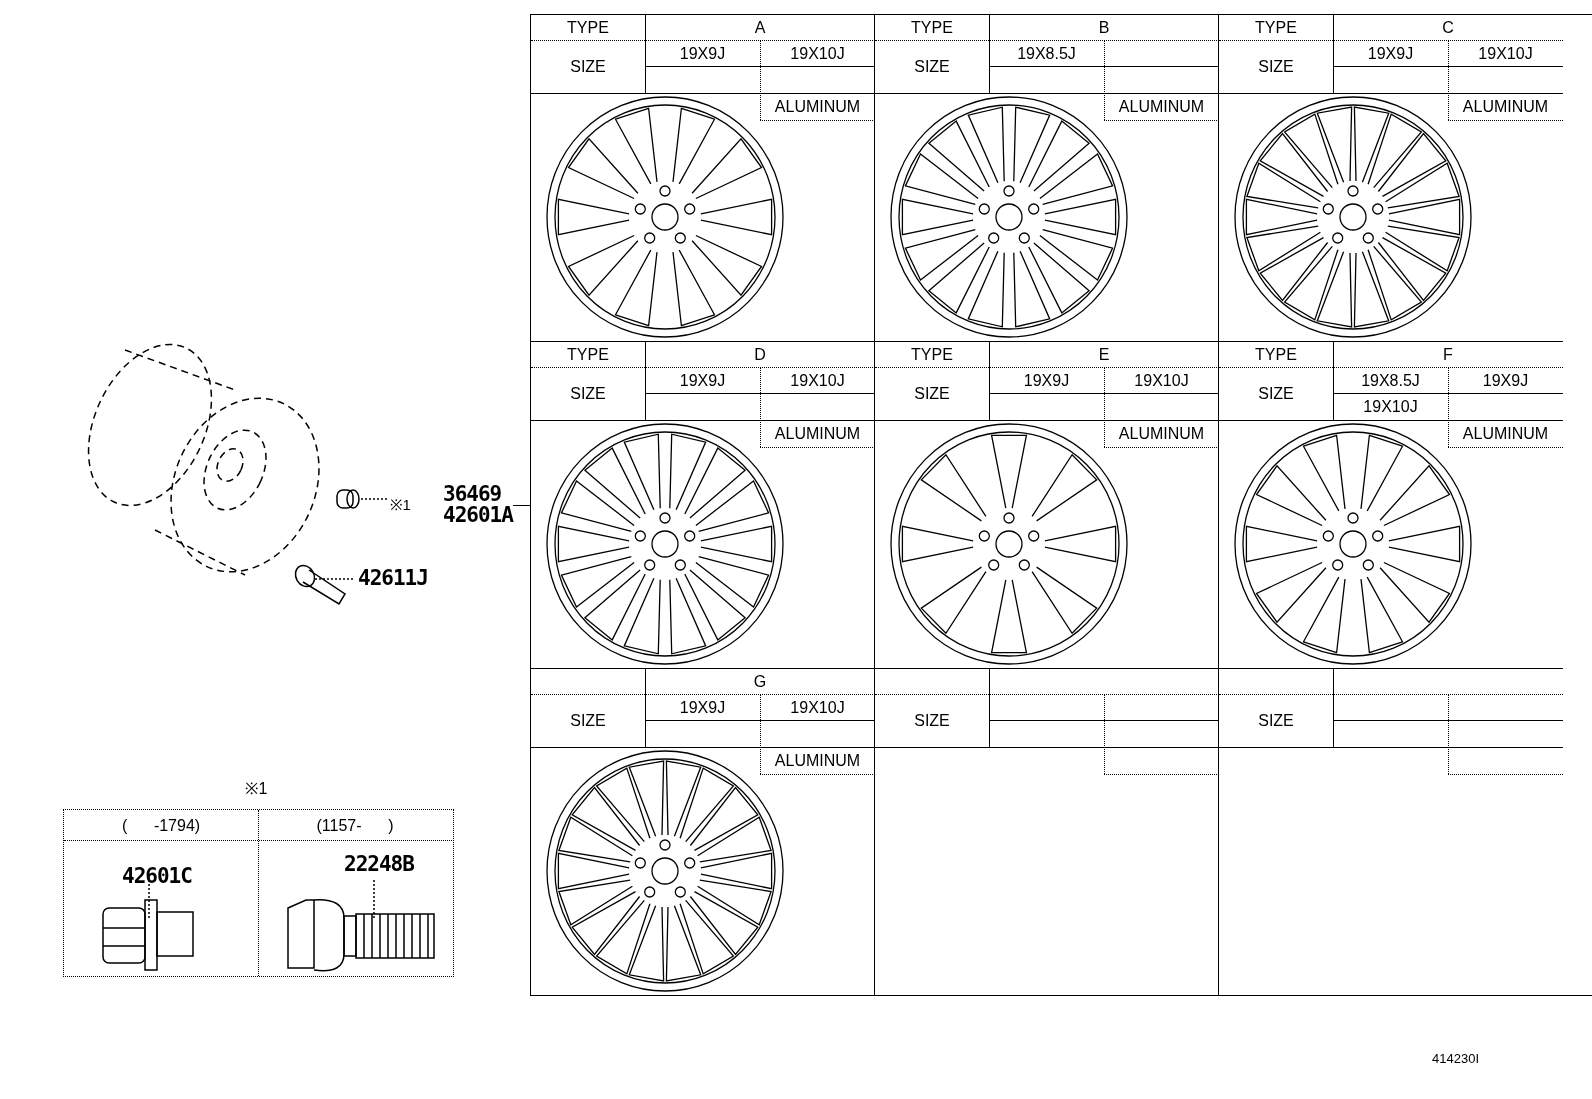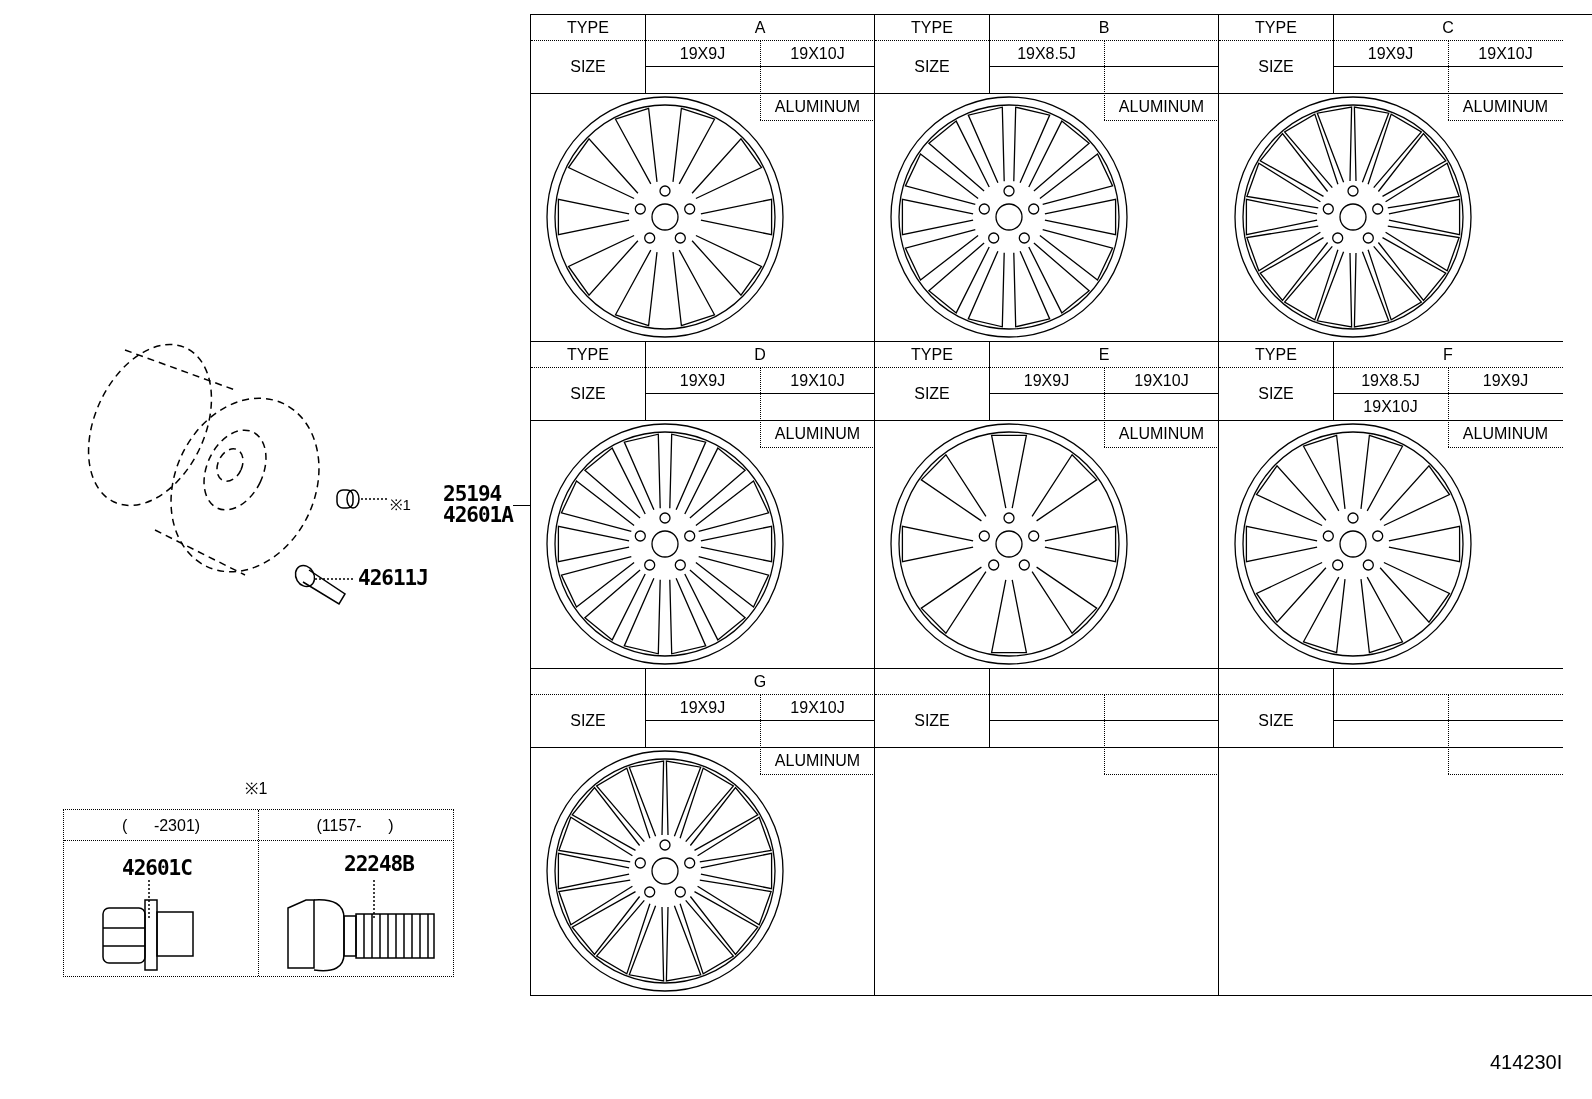--- a/index.html
+++ b/index.html
@@ -40,31 +40,31 @@
 
 <svg style="left:293px;top:562px" width="70" height="45" viewBox="0 0 70 45">
   <g fill="none" stroke="#000" stroke-width="1.5">
     <ellipse cx="12" cy="14" rx="9" ry="11" transform="rotate(-30 12 14)"></ellipse>
     <path d="M16 8 L52 32 L46 42 L10 20"></path>
     <path d="M22 17 L62 17" stroke-dasharray="2,2"></path>
   </g>
 </svg>
 <div class="pn" style="left:358px;top:568px">42611J</div>
 
-<div class="pn" style="left:443px;top:484px">25194</div>
+<div class="pn" style="left:443px;top:484px">36469</div>
 <div class="pn" style="left:443px;top:505px">42601A</div>
 <div class="hl" style="left:513px;top:505px;width:17px"></div>
 
 <div class="lbl" style="left:245px;top:781px;font-size:16px">※1</div>
 <div class="abs" style="left:63px;top:809px;width:391px;height:168px;border:1.5px dotted #000;box-sizing:border-box">
   <div class="hd" style="left:0;top:30px;width:388px"></div>
   <div class="vd" style="left:194px;top:0;height:166px"></div>
-  <div class="lbl" style="left:0;width:194px;top:8px;white-space:pre">(      -2301)</div>
+  <div class="lbl" style="left:0;width:194px;top:8px;white-space:pre">(      -1794)</div>
   <div class="lbl" style="left:194px;width:194px;top:8px;white-space:pre">(1157-      )</div>
-  <div class="pn" style="left:58px;top:48px">42601C</div>
+  <div class="pn" style="left:58px;top:56px">42601C</div>
   <div class="pn" style="left:280px;top:44px">22248B</div>
   <svg style="left:35px;top:68px" width="100" height="100" viewBox="0 0 100 100">
     <g fill="none" stroke="#000" stroke-width="1.5">
       <path d="M50 2 L50 40" stroke-dasharray="2,2"></path>
       <rect x="4" y="30" width="42" height="55" rx="6"></rect>
       <path d="M4 50 L46 50 M4 68 L46 68"></path>
       <rect x="46" y="22" width="12" height="70"></rect>
       <rect x="58" y="34" width="36" height="44"></rect>
     </g>
   </svg>
@@ -387,13 +387,13 @@
       <div class="lbl" style="left:0;width:114px;top:5px"></div>
       <div class="lbl" style="left:114px;width:230px;top:5px"></div>
       <div class="lbl" style="left:0;width:114px;top:44px">SIZE</div>
       <div class="lbl" style="left:114px;width:115px;top:31px"></div>
       <div class="lbl" style="left:229px;width:115px;top:31px"></div>
       <div class="lbl" style="left:114px;width:115px;top:57px"></div>
       <div class="lbl" style="left:229px;width:115px;top:84px"></div>
     </div>
   </div>
 
-<div class="lbl" style="left:1490px;top:1052px;font-size:20px">414230I</div>
+<div class="lbl" style="left:1432px;top:1052px;font-size:13px">414230I</div>
 
 </body></html>

